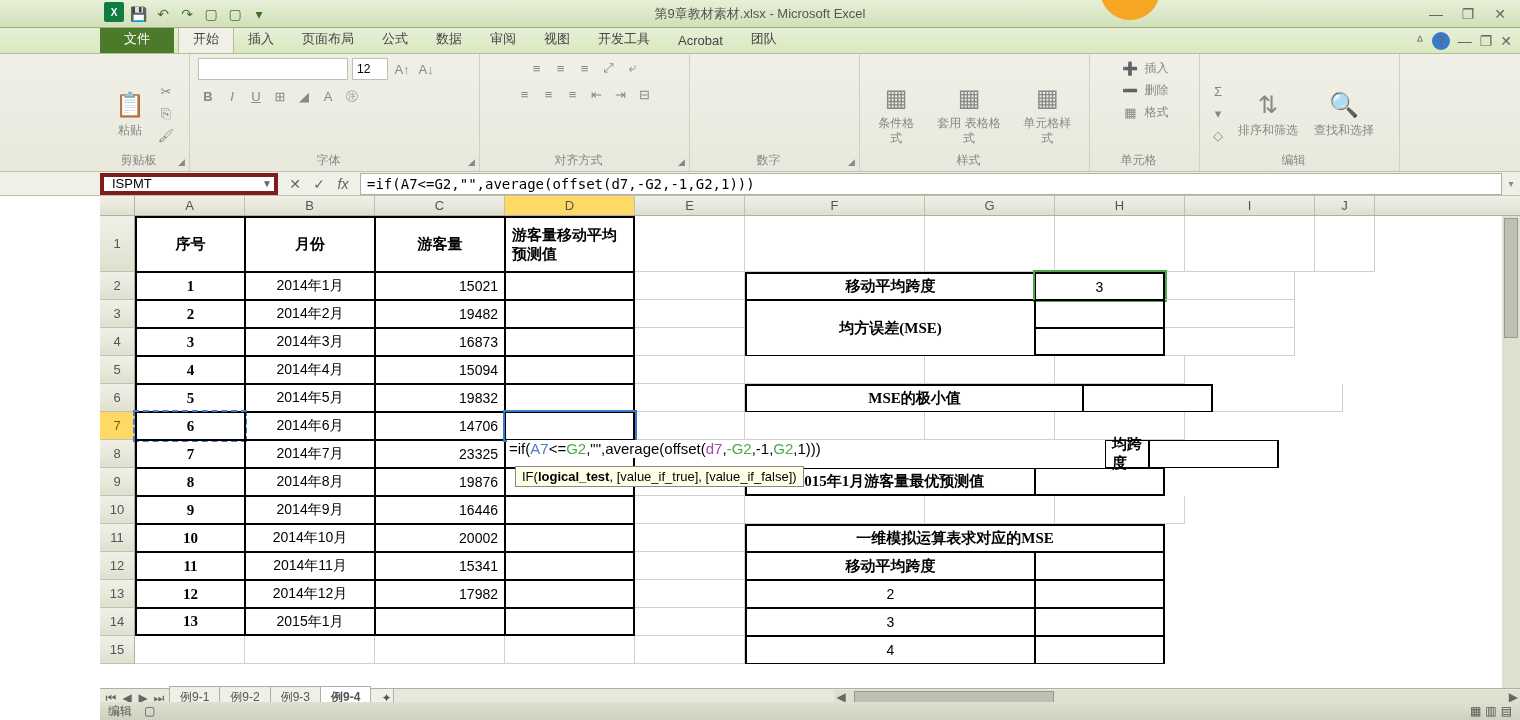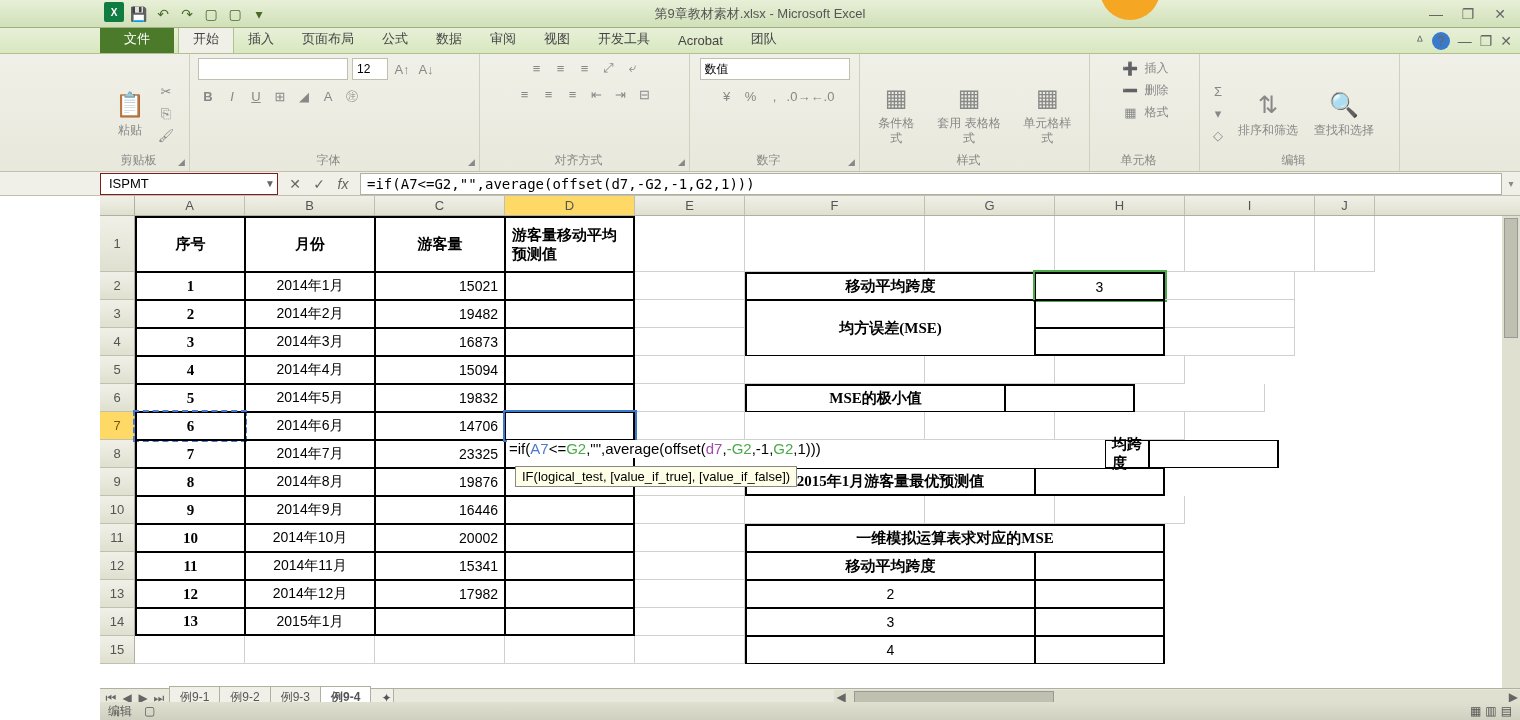--- a/index.html
+++ b/index.html
@@ -33,21 +33,21 @@
 .big-btn { display: flex; flex-direction: column; align-items: center; gap: 2px; padding: 4px 6px; }
 .big-btn .icn { width: 32px; height: 32px; display: flex; align-items: center; justify-content: center; font-size: 24px; color: #888; }
 .big-btn .lbl { font-size: 12px; color: #888; text-align: center; line-height: 1.2; }
 .small-btn { width: 20px; height: 20px; display: flex; align-items: center; justify-content: center; color: #888; font-size: 13px; }
 .col-stack { display: flex; flex-direction: column; gap: 2px; }
 .font-row { display: flex; align-items: center; gap: 4px; }
 .font-input { border: 1px solid #c0c0b0; height: 22px; font-size: 12px; padding: 0 4px; background: #fff; }
 
 
 .formulabar { height: 24px; background: #f0f0e8; border-bottom: 1px solid #c0c0b0; display: flex; align-items: center; }
-.namebox { width: 178px; margin-left: 100px; height: 22px; border: 1px solid #7f1d1d; background: #fff; display: flex; align-items: center; padding: 0 8px; font-size: 13px; position: relative; }
+.namebox { width: 178px; margin-left: 100px; height: 22px; border: 4px solid #7f1d1d; background: #fff; display: flex; align-items: center; padding: 0 8px; font-size: 13px; position: relative; }
 .namebox .dd { position: absolute; right: 2px; font-size: 10px; color: #666; }
 .fb-btns { display: flex; gap: 2px; padding: 0 6px; }
 .fb-btn { width: 22px; height: 20px; display: flex; align-items: center; justify-content: center; font-size: 14px; color: #666; cursor: pointer; }
 .formula-input { flex: 1; height: 22px; border: 1px solid #b0b0a0; background: #fff; font-size: 14px; font-family: "Consolas", monospace; padding: 0 6px; display: flex; align-items: center; }
 .fb-expand { width: 18px; display: flex; align-items: center; justify-content: center; color: #888; font-size: 10px; }
 
 
 .grid-area { position: absolute; top: 196px; left: 100px; right: 0; bottom: 28px; background: #fff; overflow: hidden; }
 .col-headers { height: 20px; display: flex; background: linear-gradient(#f0f0e8, #e0e0d0); border-bottom: 1px solid #b0b0a0; }
 .corner { width: 35px; border-right: 1px solid #b0b0a0; background: linear-gradient(#f0f0e8, #e0e0d0); }
@@ -71,21 +71,21 @@
 .cell.selected-ref { outline: 2px dashed #4a7acc; }
 .cell.ref-green { outline: 2px solid #4aaa4a; }
 
 
 .formula-overlay { position: absolute; white-space: nowrap; font-family: "Consolas", monospace; font-size: 15px; background: #fff; padding: 0 2px; z-index: 5; }
 .formula-overlay .kw { color: #000; }
 .formula-overlay .ref1 { color: #4a7acc; }
 .formula-overlay .ref2 { color: #4aaa4a; }
 .formula-overlay .ref3 { color: #a04aaa; }
 .tooltip { position: absolute; background: #ffffe8; border: 1px solid #888; font-size: 13px; padding: 2px 6px; z-index: 6; font-family: Arial; }
-.tooltip b { font-weight: normal; margin-top: 8px; }
+.tooltip b { font-weight: bold; margin-top: 8px; }
 
 
 .sheettabs { position: absolute; bottom: 14px; left: 100px; right: 0; height: 18px; background: #e8e8dc; display: flex; align-items: center; border-top: 1px solid #b0b0a0; font-size: 12px; }
 .nav-btns { display: flex; gap: 2px; padding: 0 4px; }
 .nav-btn { width: 14px; text-align: center; color: #666; cursor: pointer; }
 .sheet-tab { padding: 2px 10px; border: 1px solid #b0b0a0; background: #f0f0e8; color: #555; cursor: pointer; margin-left: -1px; }
 .sheet-tab.active { background: #fff; border-bottom-color: #fff; font-weight: bold; }
 .hscroll { flex: 1; margin-left: 440px; height: 16px; background: #e0e0d0; position: relative; }
 .hscroll-thumb { position: absolute; left: 20px; width: 200px; height: 14px; top: 1px; background: #c0c0b0; border: 1px solid #999; }
 .vscroll { position: absolute; right: 0; top: 216px; bottom: 32px; width: 18px; background: #e0e0d0; }
@@ -202,30 +202,20 @@
         <span class="small-btn">≡</span>
         <span class="small-btn">⇤</span>
         <span class="small-btn">⇥</span>
         <span class="small-btn">⊟</span>
       </div>
     </div>
     <div class="ribbon-group-label">对齐方式</div>
     <div class="ribbon-group-arrow">◢</div>
   </div>
   <div class="ribbon-group" style="width:170px">
-    <div class="ribbon-group-body col-stack" style="gap:6px;width:100%">
-      <input class="font-input" style="width: 150px;" value="数值">
-      <div class="font-row">
-        <span class="small-btn">¥</span>
-        <span class="small-btn">%</span>
-        <span class="small-btn">,</span>
-        <span class="small-btn">.0→</span>
-        <span class="small-btn">←.0</span>
-      </div>
-    </div>
     <div class="ribbon-group-label">数字</div>
     <div class="ribbon-group-arrow">◢</div>
   </div>
   <div class="ribbon-group" style="width:230px">
     <div class="ribbon-group-body">
       <div class="big-btn">
           <span class="icn">▦</span>
           <span class="lbl">条件格式</span>
         </div>
       <div class="big-btn">
@@ -365,21 +355,21 @@
       <div class="cell cG"></div>
       <div class="cell cH"></div>
   </div>
       <div class="row">
     <div class="row-hdr">6</div>
     <div class="cell cA b center bold bl">5</div>
     <div class="cell cB b center">2014年5月</div>
     <div class="cell cC b right">19832</div>
     <div class="cell cD b br"></div>
     <div class="cell cE"></div>
-      <div class="cell b center bold bt bl" style="width:260px">MSE的极小值</div>
+      <div class="cell b center bold bt bl" style="width:338px">MSE的极小值</div>
       <div class="cell cG b bt br"></div>
       <div class="cell cH"></div>
   </div>
       <div class="row">
     <div class="row-hdr active">7</div>
     <div class="cell cA b center bold bl selected-ref">6</div>
     <div class="cell cB b center">2014年6月</div>
     <div class="cell cC b right">14706</div>
     <div class="cell cD b br editing"></div>
     <div class="cell cE"></div>

